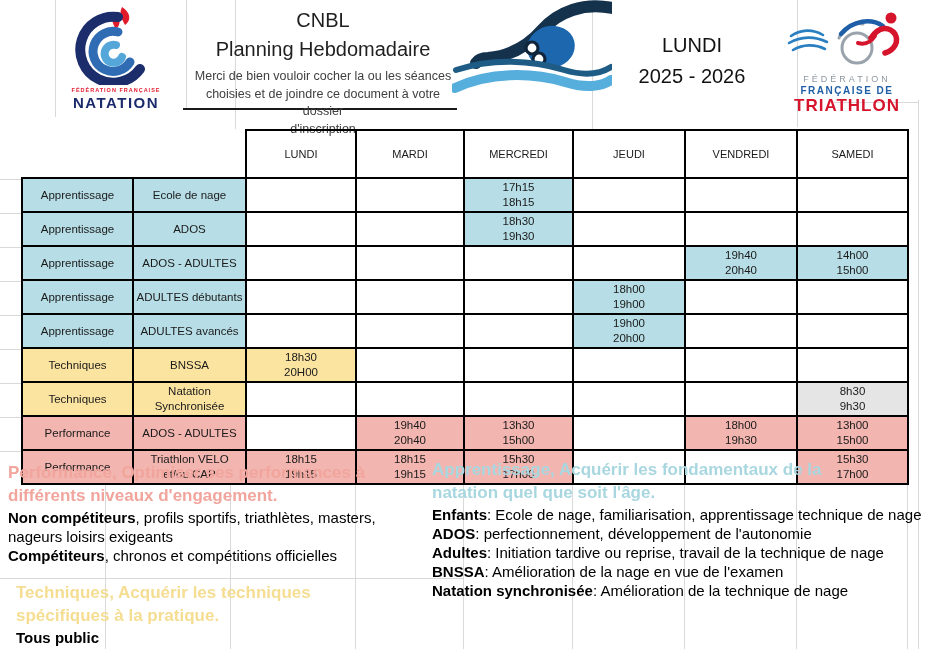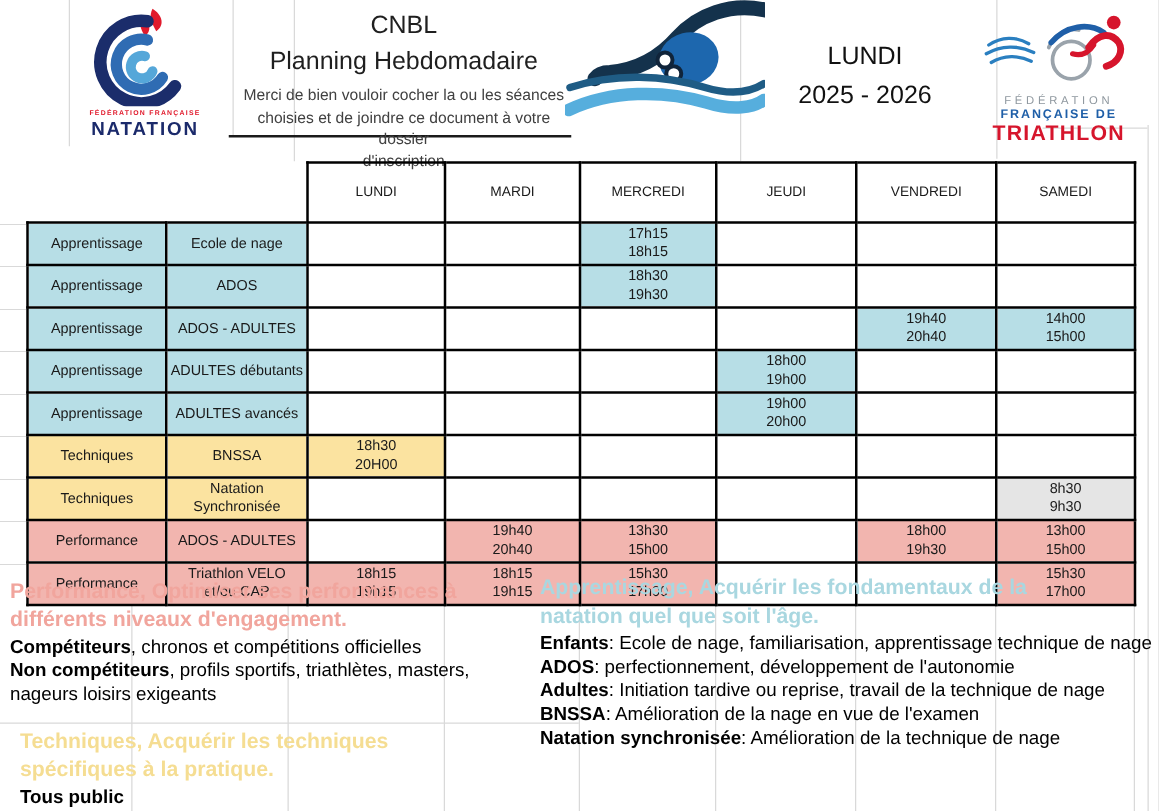--- a/index.html
+++ b/index.html
@@ -262,23 +262,23 @@
           <td style="background: rgb(242, 181, 175);">15h30
 17h00</td>
         </tr>
       </tbody>
   </table>
 
   <div class="legend" id="legend-performance">
     <h2 style="color: rgb(241, 165, 157);">Performance, Optimiser ses performances à
 différents niveaux d'engagement.</h2>
     <div class="items">
-        <div class="line"><b>Compétiteurs</b><span>, chronos et compétitions officielles</span></div>
         <div class="line"><b>Non compétiteurs</b><span>, profils sportifs, triathlètes, masters,
 nageurs loisirs exigeants</span></div>
+        <div class="line"><b>Compétiteurs</b><span>, chronos et compétitions officielles</span></div>
       </div>
   </div>
 
   <div class="legend" id="legend-techniques">
     <h2 style="color: rgb(245, 221, 146);">Techniques, Acquérir les techniques
 spécifiques à la pratique.</h2>
     <div class="items">
         <div class="line"><b>Tous public</b><span></span></div>
       </div>
   </div>

